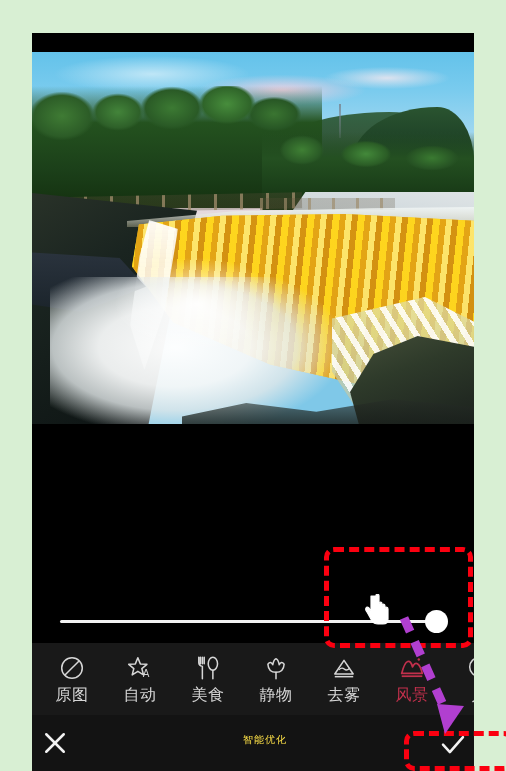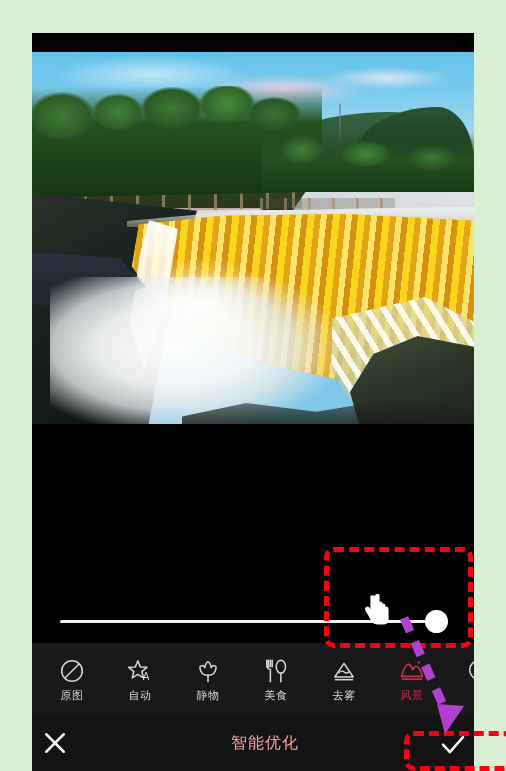--- a/index.html
+++ b/index.html
@@ -244,21 +244,21 @@
     justify-content: center;
     gap: 6px;
     color: #d6d6d6;
   }
   .filter-item .f-icon {
     width: 26px;
     height: 26px;
     display: block;
   }
   .filter-item .f-label {
-    font-size: 11px;
+    font-size: 16px;
     line-height: 1;
     letter-spacing: .5px;
     white-space: nowrap;
   }
   .filter-item.selected { color: #c2304c; }
 
   
   #bottom-bar {
     position: absolute;
     left: 0;
@@ -272,22 +272,22 @@
   #close-button {
     position: absolute;
     left: 8px; top: 13px;
     width: 30px; height: 30px;
   }
   #bottom-title {
     position: absolute;
     left: 0; right: 0;
     top: 18px;
     text-align: center;
-    color: #fca5a5;
-    font-size: 16px;
+    color: #fde047;
+    font-size: 10px;
     letter-spacing: 1px;
     margin-left: 24px;
   }
   #confirm-button {
     position: absolute;
     right: 6px; top: 14px;
     width: 30px; height: 30px;
   }
 
   
@@ -371,33 +371,33 @@
     <div class="filter-item">
       <svg class="f-icon" viewBox="0 0 24 24">
         <path d="M10 2.5 L12.3 8.2 L18.4 8.6 L13.7 12.5 L15.2 18.4 L10 15.1 L4.8 18.4 L6.3 12.5 L1.6 8.6 L7.7 8.2 Z" fill="none" stroke="currentColor" stroke-width="1.4" stroke-linejoin="round"></path>
         <text x="14.5" y="20.5" font-size="9" font-family="DejaVu Sans, sans-serif" fill="currentColor">A</text>
       </svg>
       <span class="f-label">自动</span>
     </div>
 
     <div class="filter-item">
       <svg class="f-icon" viewBox="0 0 24 24">
-        <path d="M12 16 Q5 16 4.5 8.5 Q7 5 9 9 Q10 4 12 3.5 Q14 4 15 9 Q17 5 19.5 8.5 Q19 16 12 16 Z" fill="none" stroke="currentColor" stroke-width="1.4" stroke-linejoin="round"></path>
-        <path d="M12 16 L12 22" fill="none" stroke="currentColor" stroke-width="1.4" stroke-linecap="round"></path>
-      </svg>
-      <span class="f-label">静物</span>
-    </div>
-
-    <div class="filter-item">
-      <svg class="f-icon" viewBox="0 0 24 24">
         <path d="M5 2 L5 8 M8.5 2 L8.5 8 M6.8 2 L6.8 8 M3.5 2 L3.5 7 Q3.5 10 6.8 10.5 L6.8 22" fill="none" stroke="currentColor" stroke-width="1.4" stroke-linecap="round"></path>
         <ellipse cx="16.5" cy="8" rx="4.3" ry="6" fill="none" stroke="currentColor" stroke-width="1.4"></ellipse>
         <path d="M16.5 14 L16.5 22" fill="none" stroke="currentColor" stroke-width="1.4" stroke-linecap="round"></path>
       </svg>
       <span class="f-label">美食</span>
+    </div>
+
+    <div class="filter-item">
+      <svg class="f-icon" viewBox="0 0 24 24">
+        <path d="M12 16 Q5 16 4.5 8.5 Q7 5 9 9 Q10 4 12 3.5 Q14 4 15 9 Q17 5 19.5 8.5 Q19 16 12 16 Z" fill="none" stroke="currentColor" stroke-width="1.4" stroke-linejoin="round"></path>
+        <path d="M12 16 L12 22" fill="none" stroke="currentColor" stroke-width="1.4" stroke-linecap="round"></path>
+      </svg>
+      <span class="f-label">静物</span>
     </div>
 
     <div class="filter-item">
       <svg class="f-icon" viewBox="0 0 24 24">
         <path d="M12 5 L20.5 17.5 L3.5 17.5 Z" fill="none" stroke="currentColor" stroke-width="1.4" stroke-linejoin="round"></path>
         <path d="M7.5 13.5 Q10 11 12.2 13 Q14.5 15 17 12.5" fill="none" stroke="currentColor" stroke-width="1.3" stroke-linecap="round"></path>
         <line x1="3.5" y1="20" x2="20.5" y2="20" stroke="currentColor" stroke-width="1.4"></line>
       </svg>
       <span class="f-label">去雾</span>
     </div>

